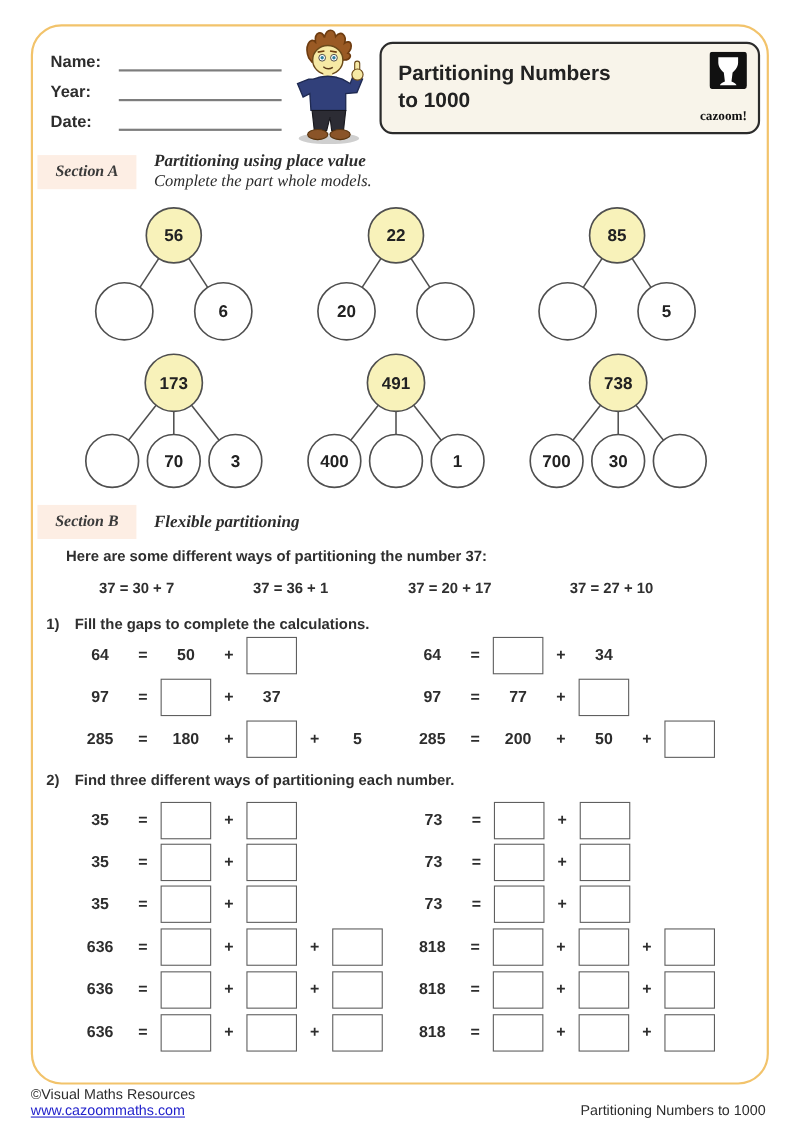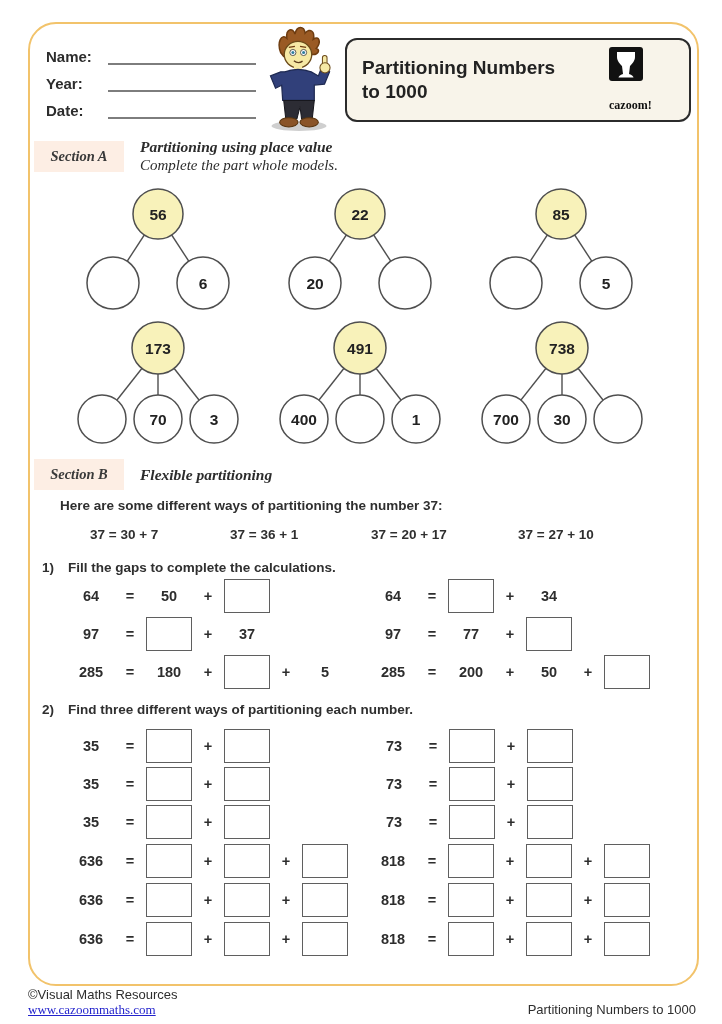--- a/index.html
+++ b/index.html
@@ -13,21 +13,21 @@
   .field-label{font-weight:bold;font-size:15px;width:62px;color:#2d2d2d;}
   .field-line{width:148px;border-bottom:2px solid #7d7d7d;height:16px;}
   #f-name{top:45px}#f-year{top:72px}#f-date{top:99px}
 
   .mascot{position:absolute;left:256px;top:26px;width:86px;height:106px;}
 
   .title-box{position:absolute;left:345px;top:38px;width:342px;height:80px;
              background:#f8f4ea;border:2.5px solid #2b2b2b;border-radius:12px;
              display:flex;align-items:center;}
   .title-text{flex:1;padding-left:15px;font-weight:bold;font-size:19px;line-height:1.25;color:#222;}
-  .logo-col{width:70px;display:flex;flex-direction:column;align-items:flex-start;padding-right:10px;gap:16px;}
+  .logo-col{width:70px;display:flex;flex-direction:column;align-items:flex-end;padding-right:10px;gap:16px;}
   .logo-square{width:34px;height:34px;}
   .logo-word{font-family:"Liberation Serif",serif;font-weight:bold;font-size:12px;color:#111;margin-top:1px;}
 
   
   .chip{position:absolute;left:34px;width:90px;height:31px;background:#fdeee4;border-radius:0;
         display:flex;align-items:center;justify-content:center;
         font-family:"Liberation Serif",serif;font-style:italic;font-weight:bold;font-size:14.5px;color:#3a3a3a;}
   #chip-a{top:141px}#chip-b{top:459px}
   .sec-head{position:absolute;left:140px;font-family:"Liberation Serif",serif;font-style:italic;
             font-weight:bold;font-size:15.5px;color:#2c2c2c;}
@@ -61,21 +61,21 @@
   #q2-g2-left{left:66px;top:841px}
   #q2-g2-right{left:368px;top:841px}
   .eq-row{display:flex;align-items:center;height:38px;}
   .tall .eq-row{height:39px;}
   .c{display:flex;align-items:center;justify-content:center;font-weight:bold;font-size:14.5px;color:#2d2d2d;}
   .cell-num{width:50px}.cell-op{width:28px}.cell-val{width:50px}
   .box{width:44px;height:32px;background:#fff;border:1.5px solid #5f5f5f;}
 
   
   .foot-copy{position:absolute;left:28px;top:987px;font-size:13px;color:#2d2d2d;}
-  .foot-link{position:absolute;left:28px;top:1002px;font-size:13px;color:#2323cc;text-decoration:underline;cursor:pointer;font-family:Liberation Serif, serif;}
+  .foot-link{position:absolute;left:28px;top:1002px;font-size:13px;color:#2323cc;text-decoration:underline;cursor:pointer;}
   .foot-title{position:absolute;right:26px;top:1002px;font-size:13px;color:#2d2d2d;}
 </style>
 </head>
 <body>
 
 <div class="page">
   <div class="frame"></div>
 
   <div class="field-row" id="f-name">
     <span class="field-label">Name:</span>

